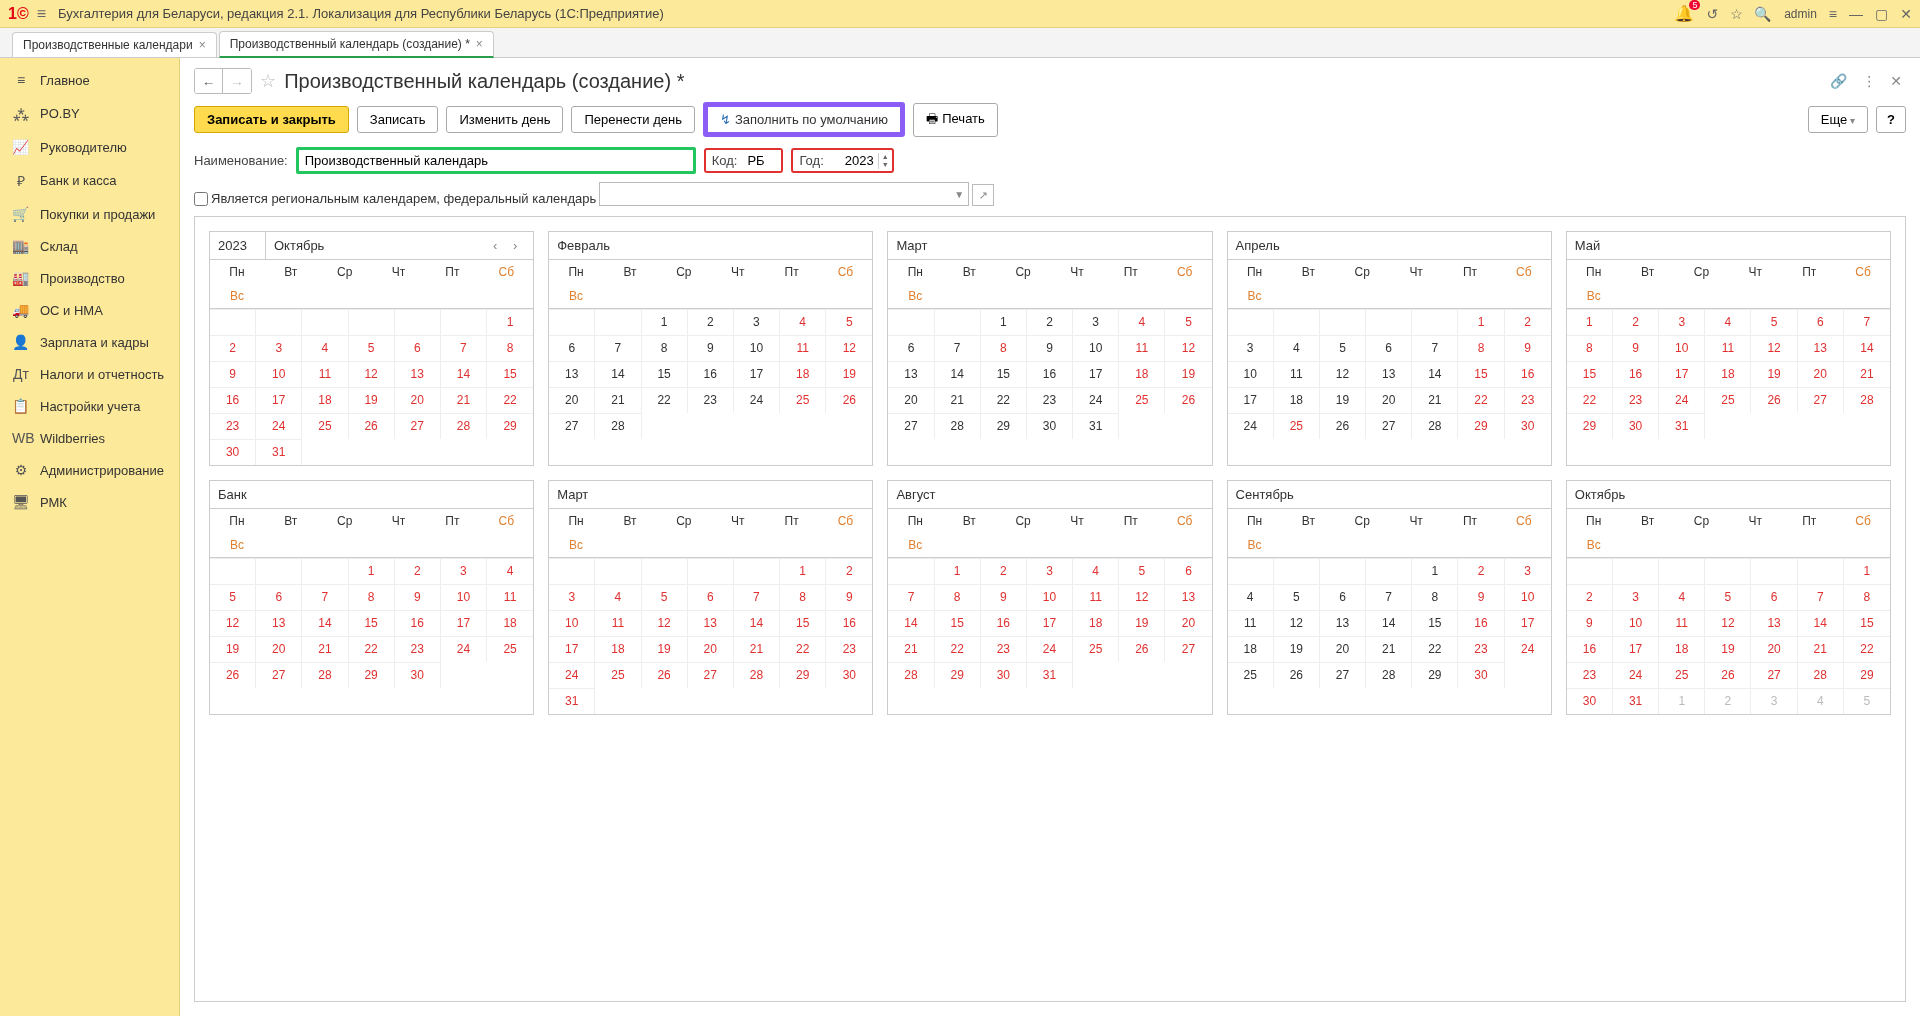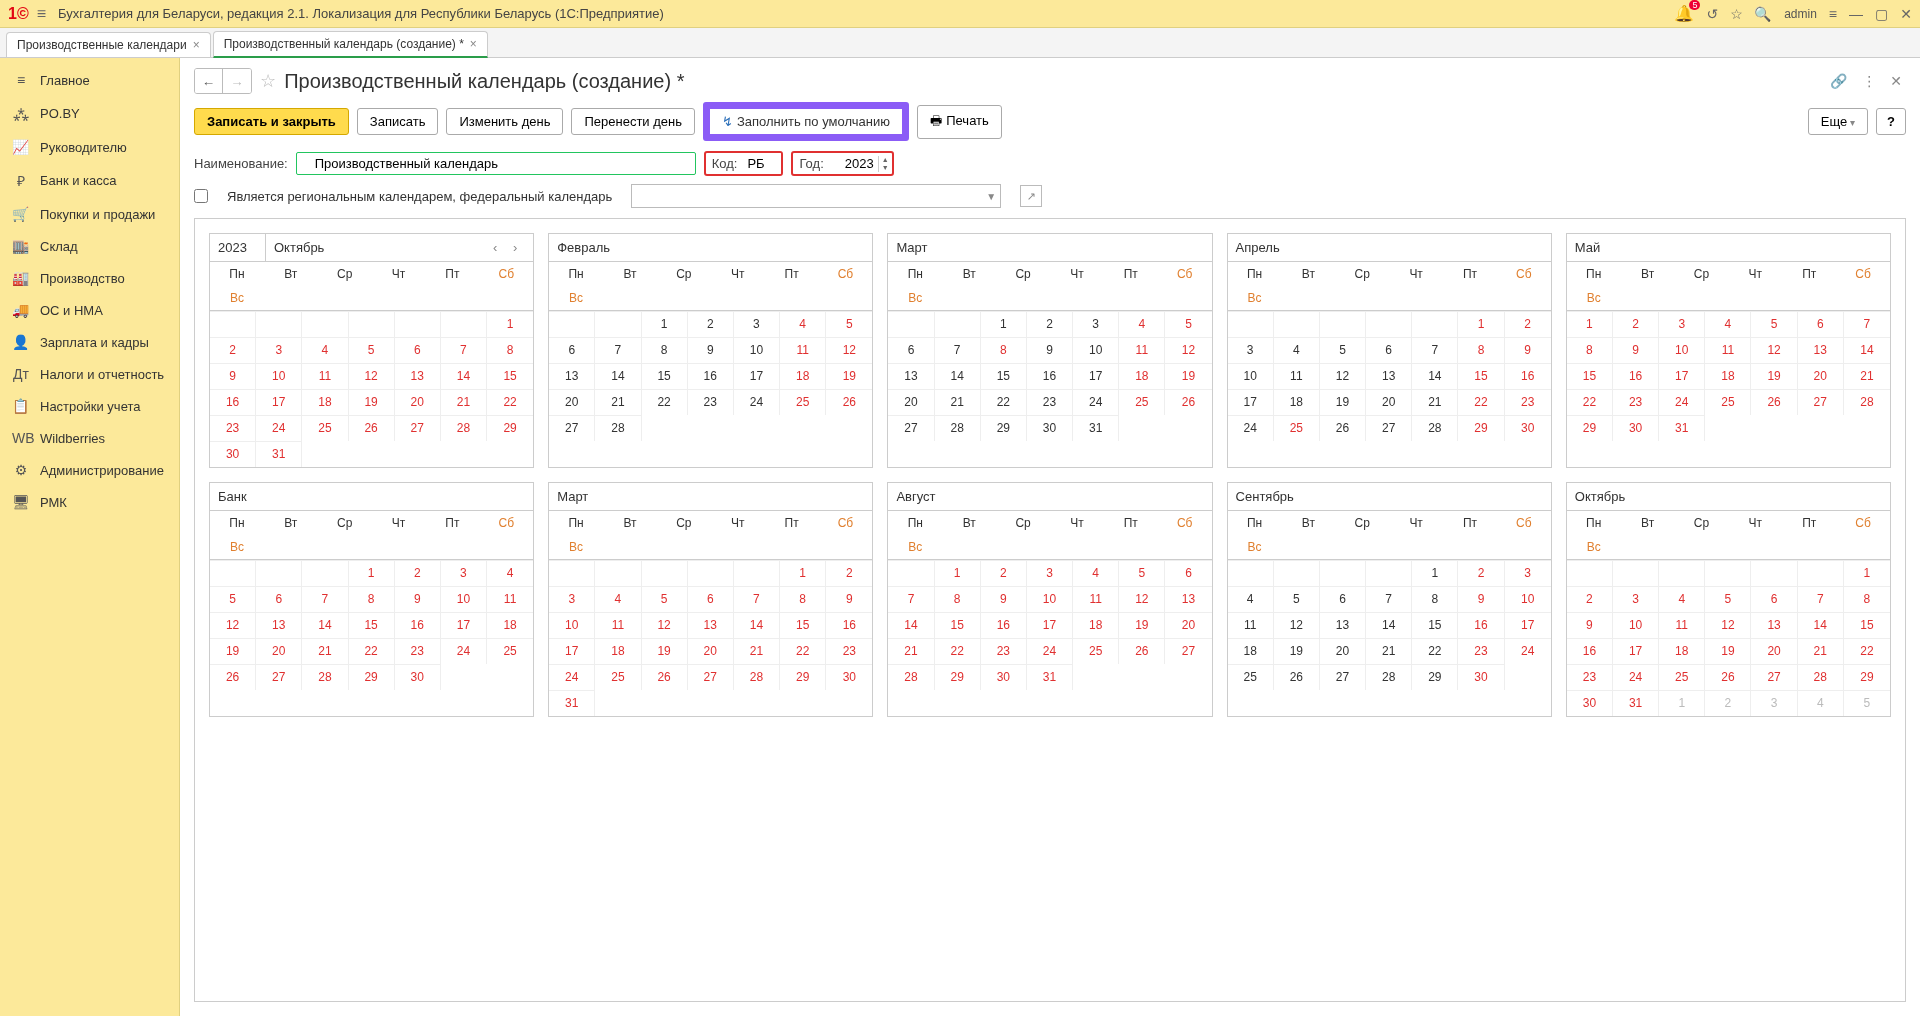--- a/index.html
+++ b/index.html
@@ -8,21 +8,21 @@
 .titlebar { background: #fce99a; height: 28px; display: flex; align-items: center; padding: 0 8px; border-bottom: 1px solid #e0d080; }
 .titlebar .logo { color: #e30613; font-weight: bold; font-size: 16px; margin-right: 8px; }
 .titlebar .hamburger { margin-right: 12px; font-size: 16px; color: #666; }
 .titlebar .title { flex: 1; color: #444; font-size: 13px; }
 .titlebar .right-icons { display: flex; align-items: center; gap: 12px; color: #666; }
 .titlebar .bell { position: relative; color: #2a8; font-size: 16px; }
 .titlebar .bell .badge { position: absolute; top: -4px; right: -6px; background: #e03; color: #fff; border-radius: 8px; font-size: 9px; padding: 0 3px; }
 .titlebar .icon-btn { font-size: 14px; cursor: pointer; }
 .user-label { font-size: 12px; color: #555; }
 
-.tabbar { background: #f4f4f4; border-bottom: 1px solid #ccc; height: 30px; display: flex; align-items: flex-end; padding-left: 6px; }
+.tabbar { background: #f4f4f4; border-bottom: 1px solid #ccc; height: 30px; display: flex; align-items: flex-end; padding-left: 12px; }
 .tab { background: #fff; border: 1px solid #ccc; border-bottom: none; padding: 5px 10px; margin-right: 2px; border-radius: 4px 4px 0 0; display: flex; align-items: center; gap: 6px; font-size: 12px; position: relative; }
 .tab.active { border-bottom: 2px solid #2a9d4a; margin-bottom: -1px; }
 .tab .close { color: #888; cursor: pointer; font-size: 12px; }
 
 .main { display: flex; height: calc(100vh - 58px); }
 
 .sidebar { width: 180px; background: #fce99a; border-right: 1px solid #e0d080; padding-top: 6px; }
 .sidebar-item { display: flex; align-items: center; padding: 8px 12px; gap: 10px; cursor: pointer; font-size: 13px; color: #333; }
 .sidebar-item .icon { width: 18px; text-align: center; color: #555; font-size: 14px; }
 
@@ -35,39 +35,39 @@
 .nav-btn.disabled { color: #bbb; }
 .star { color: #bbb; font-size: 18px; }
 .page-title { font-size: 20px; color: #333; }
 .header-spacer { flex: 1; }
 .header-right { display: flex; gap: 6px; align-items: center; }
 .link-icon, .dots-icon, .close-page { color: #888; cursor: pointer; font-size: 14px; padding: 2px 4px; }
 
 .toolbar { display: flex; align-items: center; padding: 0 14px 10px; gap: 8px; flex-wrap: wrap; }
 .btn { border: 1px solid #aaa; background: #fff; padding: 5px 12px; border-radius: 3px; cursor: pointer; font-size: 13px; }
 .btn.primary { background: #ffdb4d; border-color: #d4a800; font-weight: bold; }
-.btn.highlight { border: 7px solid #8b5cf6; color: #333; }
+.btn.highlight { border: 5px solid #8b5cf6; color: #333; }
 .btn.highlight .wand { color: #2a6eb8; margin-right: 4px; }
 .btn .print-ico { margin-right: 4px; }
 .toolbar-spacer { flex: 1; }
 .btn.more::after { content: " ▾"; font-size: 10px; color: #888; }
 .btn.help { font-weight: bold; padding-left: 10px; padding-right: 10px; }
 
 .form-row { display: flex; align-items: center; padding: 0 14px 8px; gap: 8px; font-size: 13px; }
 .form-label { color: #444; }
-.form-input { border: 1px solid #22c55e; padding: 3px 18px; font-size: 13px; border-radius: 2px; }
+.form-input { border: 3px solid #22c55e; padding: 3px 6px; font-size: 13px; border-radius: 2px; }
 .name-input { width: 400px; }
 .code-wrap, .year-wrap { display: flex; align-items: center; border: 2px solid #e03030; border-radius: 3px; overflow: hidden; }
 .code-wrap .lbl, .year-wrap .lbl { padding: 3px 6px; color: #444; }
 .code-wrap input { border: none; width: 38px; padding: 3px 4px; font-size: 13px; }
 .year-wrap input { border: none; width: 48px; padding: 3px 4px; text-align: right; font-size: 13px; }
 .spinner { display: flex; flex-direction: column; border-left: 1px solid #ccc; }
 .spinner span { font-size: 7px; padding: 0 3px; color: #666; cursor: pointer; line-height: 8px; }
 
-.form-row2 { display: flex; align-items: center; padding: 0 14px 10px; gap: 19px; font-size: 13px; }
+.form-row2 { display: flex; align-items: flex-end; padding: 0 14px 10px; gap: 3px; font-size: 13px; }
 .checkbox { width: 14px; height: 14px; }
 .dropdown-fed { flex: 0 0 370px; border: 1px solid #bbb; height: 24px; display: flex; align-items: center; justify-content: flex-end; padding: 0 4px; gap: 4px; }
 .dd-arrow { color: #888; font-size: 10px; }
 .ext-icon { border: 1px solid #bbb; width: 22px; height: 22px; display: flex; align-items: center; justify-content: center; color: #888; font-size: 11px; }
 
 .calendar-area { flex: 1; border: 1px solid #ccc; margin: 0 14px 14px; padding: 14px; overflow: auto; }
 .months-grid { display: grid; grid-template-columns: repeat(5, 1fr); gap: 14px; }
 .month { border: 1px solid #ccc; }
 .month-header { border-bottom: 1px solid #ccc; padding: 6px 8px; font-size: 13px; display: flex; align-items: center; }
 .month-header.first { display: flex; }

